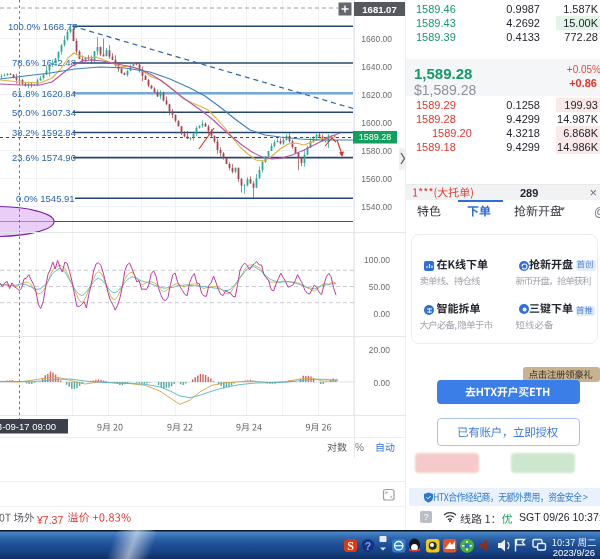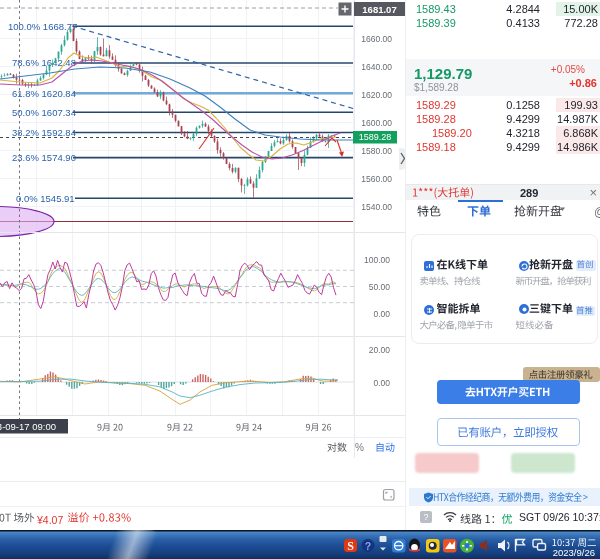--- a/index.html
+++ b/index.html
@@ -132,36 +132,41 @@
   <line x1="0" y1="481.5" x2="405" y2="481.5" stroke="#e9ebee" stroke-width="1"></line>
   <rect x="383.5" y="489.5" width="10.5" height="10.5" rx="2" fill="none" stroke="#9aa0a6" stroke-width="1.2"></rect>
   <path d="M386,494v-1.7h1.7" stroke="#9aa0a6" stroke-width="1.1" fill="none"></path>
   <path d="M392,497.5l-2.3,-0.1l1.9,-1.9z" fill="#9aa0a6"></path>
 </svg>
 
 <div class="abs" style="left:405px;top:0;width:195px;height:530px;background:#fff;border-left:1px solid #eceef0">
 
   <div class="abs" style="left:0;top:2px;width:195px;font-size:11px">
     <div style="position:relative;height:14px;line-height:14px">
+      <span style="position:absolute;left:10px;color:#149966">1589.46</span>
+      <span style="position:absolute;right:61px;color:#23262f">0.9987</span>
+      <span style="position:absolute;right:3px;color:#23262f">1.587K</span>
+    </div>
+    <div style="position:relative;height:14px;line-height:14px">
       <div style="position:absolute;right:0;width:45px;height:14px;background:#e2f3e8"></div>
       <span style="position:absolute;left:10px;color:#149966">1589.43</span>
-      <span style="position:absolute;right:61px;color:#23262f">4.2844</span>
+      <span style="position:absolute;right:61px;color:#23262f">4.2692</span>
       <span style="position:absolute;right:3px;color:#23262f">15.00K</span>
     </div>
     <div style="position:relative;height:14px;line-height:14px">
       <span style="position:absolute;left:10px;color:#149966">1589.39</span>
       <span style="position:absolute;right:61px;color:#23262f">0.4133</span>
       <span style="position:absolute;right:3px;color:#23262f">772.28</span>
     </div>
   </div>
 
   <div class="abs" style="left:0;top:59px;width:195px;height:37px;background:#f5f6f8">
-    <span class="abs" style="left:8px;top:6px;font-size:15px;font-weight:bold;color:#149966">1,129.79</span>
-    <span class="abs" style="left:8px;top:23px;font-size:10px;color:#8e929a">$1,589.28</span>
-    <span class="abs" style="right:16px;top:5px;font-size:10px;color:#e34a42">+0.05%</span>
+    <span class="abs" style="left:8px;top:6px;font-size:15px;font-weight:bold;color:#149966">1,589.28</span>
+    <span class="abs" style="left:8px;top:23px;font-size:14px;color:#8e929a">$1,589.28</span>
+    <span class="abs" style="right:0;top:5px;font-size:10px;color:#e34a42">+0.05%</span>
     <span class="abs" style="right:4px;top:18px;font-size:11px;font-weight:bold;color:#e3342c">+0.86</span>
   </div>
 
   <div class="abs" style="left:0;top:98px;width:195px;font-size:11px">
     <div style="position:relative;height:14px;line-height:14px">
       <div style="position:absolute;right:0;width:45px;height:14px;background:#fbe9e9"></div>
       <span style="position:absolute;left:10px;color:#e0352d">1589.29</span>
       <span style="position:absolute;right:61px;color:#23262f">0.1258</span>
       <span style="position:absolute;right:3px;color:#23262f">199.93</span>
     </div>
@@ -249,21 +254,21 @@
           <path d="M1,4a9,9 0 0 1 12,0M3,6.4a6,6 0 0 1 8,0M5,8.7a3,3 0 0 1 4,0" stroke="#33363d" stroke-width="1.2" fill="none"></path>
           <circle cx="7" cy="10" r="1" fill="#33363d"></circle>
         </svg>
 
     <span class="abs" style="left:113px;top:5px;font-size:10.5px;color:#23262f">SGT 09/26 10:37:5</span>
   </div>
 </div>
 
 <div class="abs" style="left:0;top:506px;width:405px;height:24px;background:#fff;border-top:1px solid #eef0f2">
 
-  <span class="abs" style="left:37px;top:7px;font-size:10.5px;color:#e0352d">¥4.07</span>
+  <span class="abs" style="left:37px;top:7px;font-size:10.5px;color:#e0352d">¥7.37</span>
 
 </div>
 
 <div class="abs" style="left:0;top:530px;width:600px;height:29px;background:linear-gradient(to bottom,#0c1726 0,#0c1726 3.5%,#4a86c8 7%,#2c62a8 30%,#1d4d94 55%,#16407f 80%,#102e63 100%);overflow:hidden">
   <div class="abs" style="left:112px;top:-6px;width:40px;height:44px;background:linear-gradient(to right,rgba(255,255,255,0),rgba(255,255,255,0.55),rgba(255,255,255,0));transform:rotate(20deg)"></div>
   <svg class="abs" style="left:338px;top:0" width="262" height="29" viewBox="0 0 262 29">
 
     <rect x="6" y="9" width="13" height="13" rx="3.5" fill="#e0390f"></rect>
     <text x="12.5" y="20" font-size="12" font-weight="bold" fill="#fff" text-anchor="middle" font-family="Liberation Serif">S</text>
 

